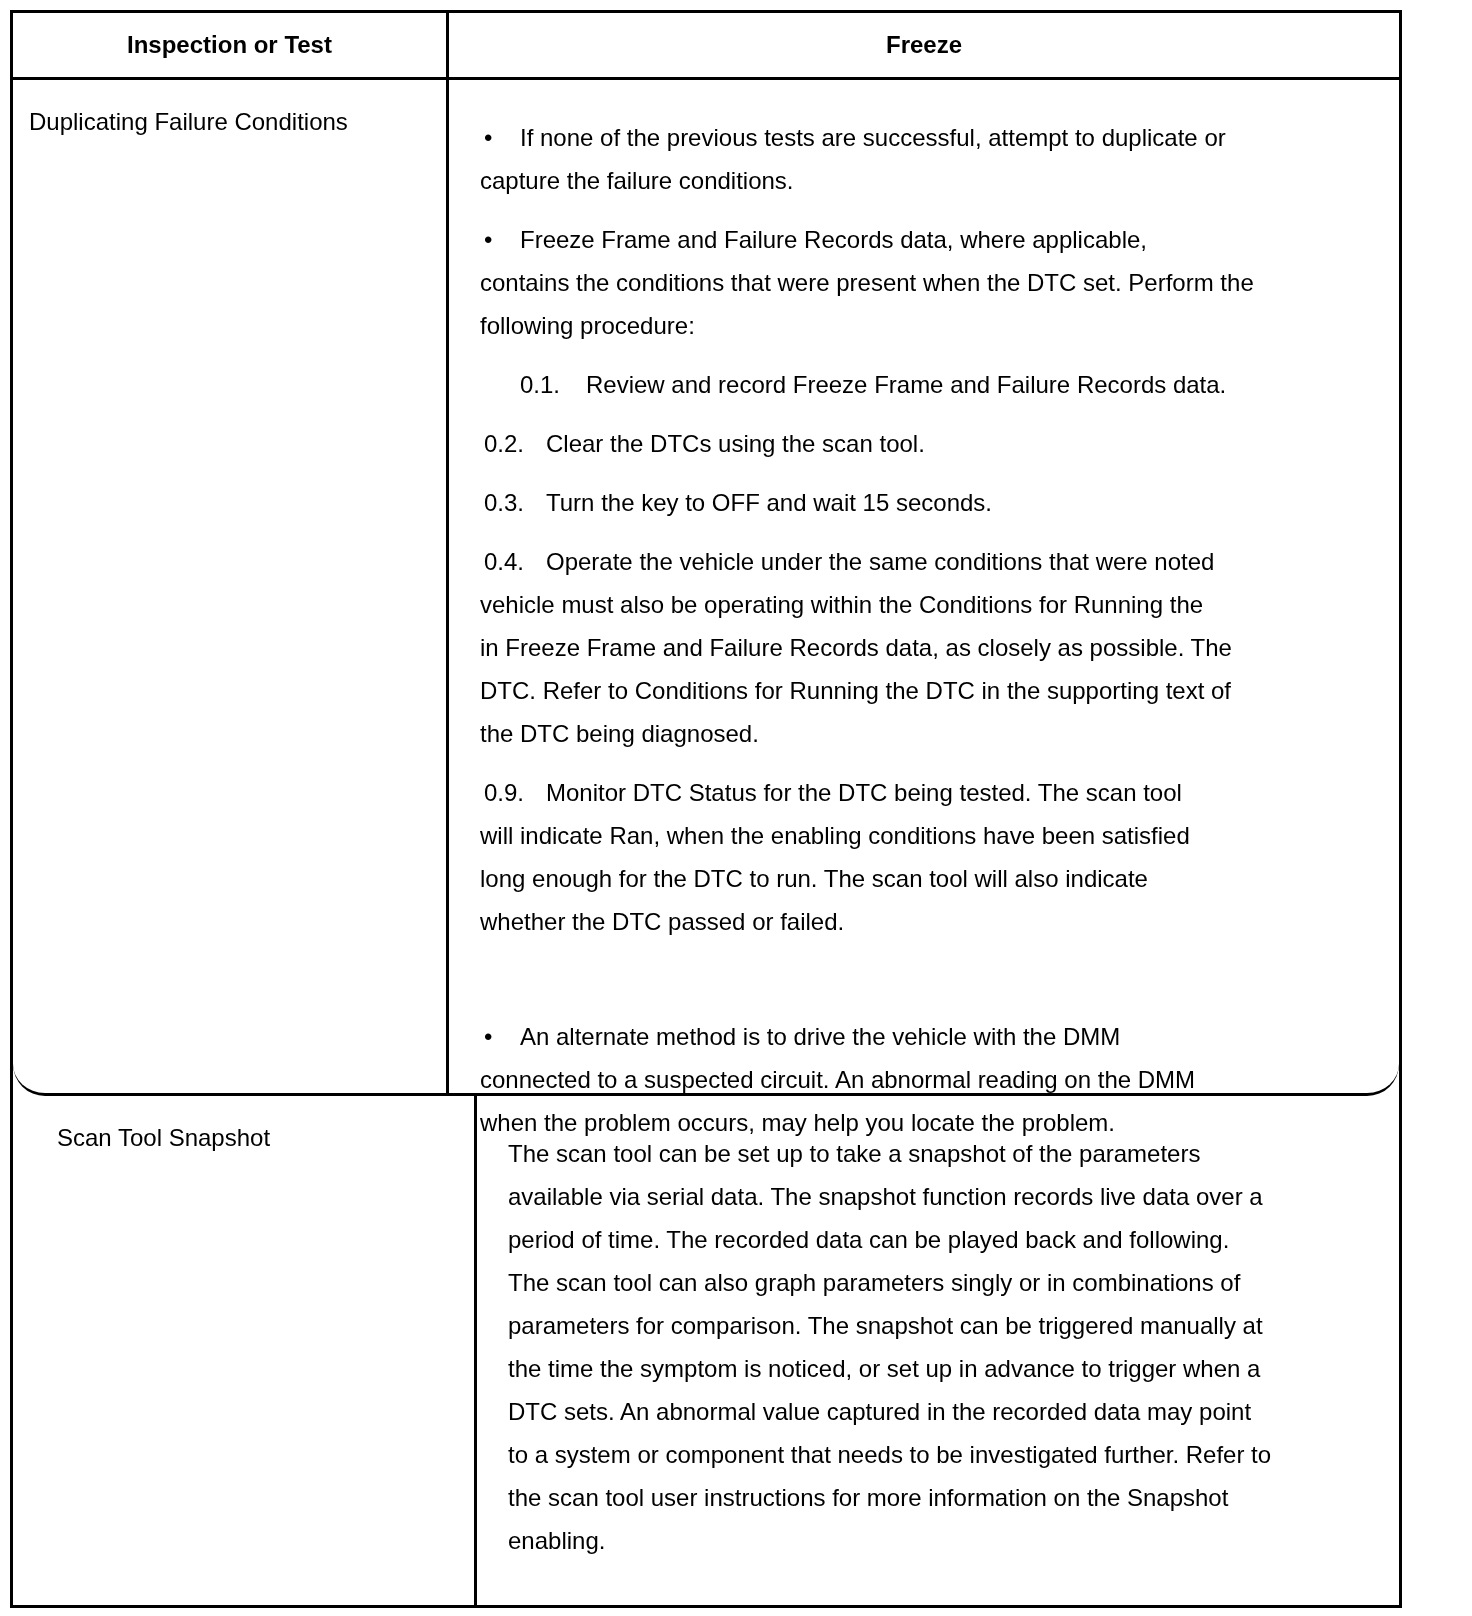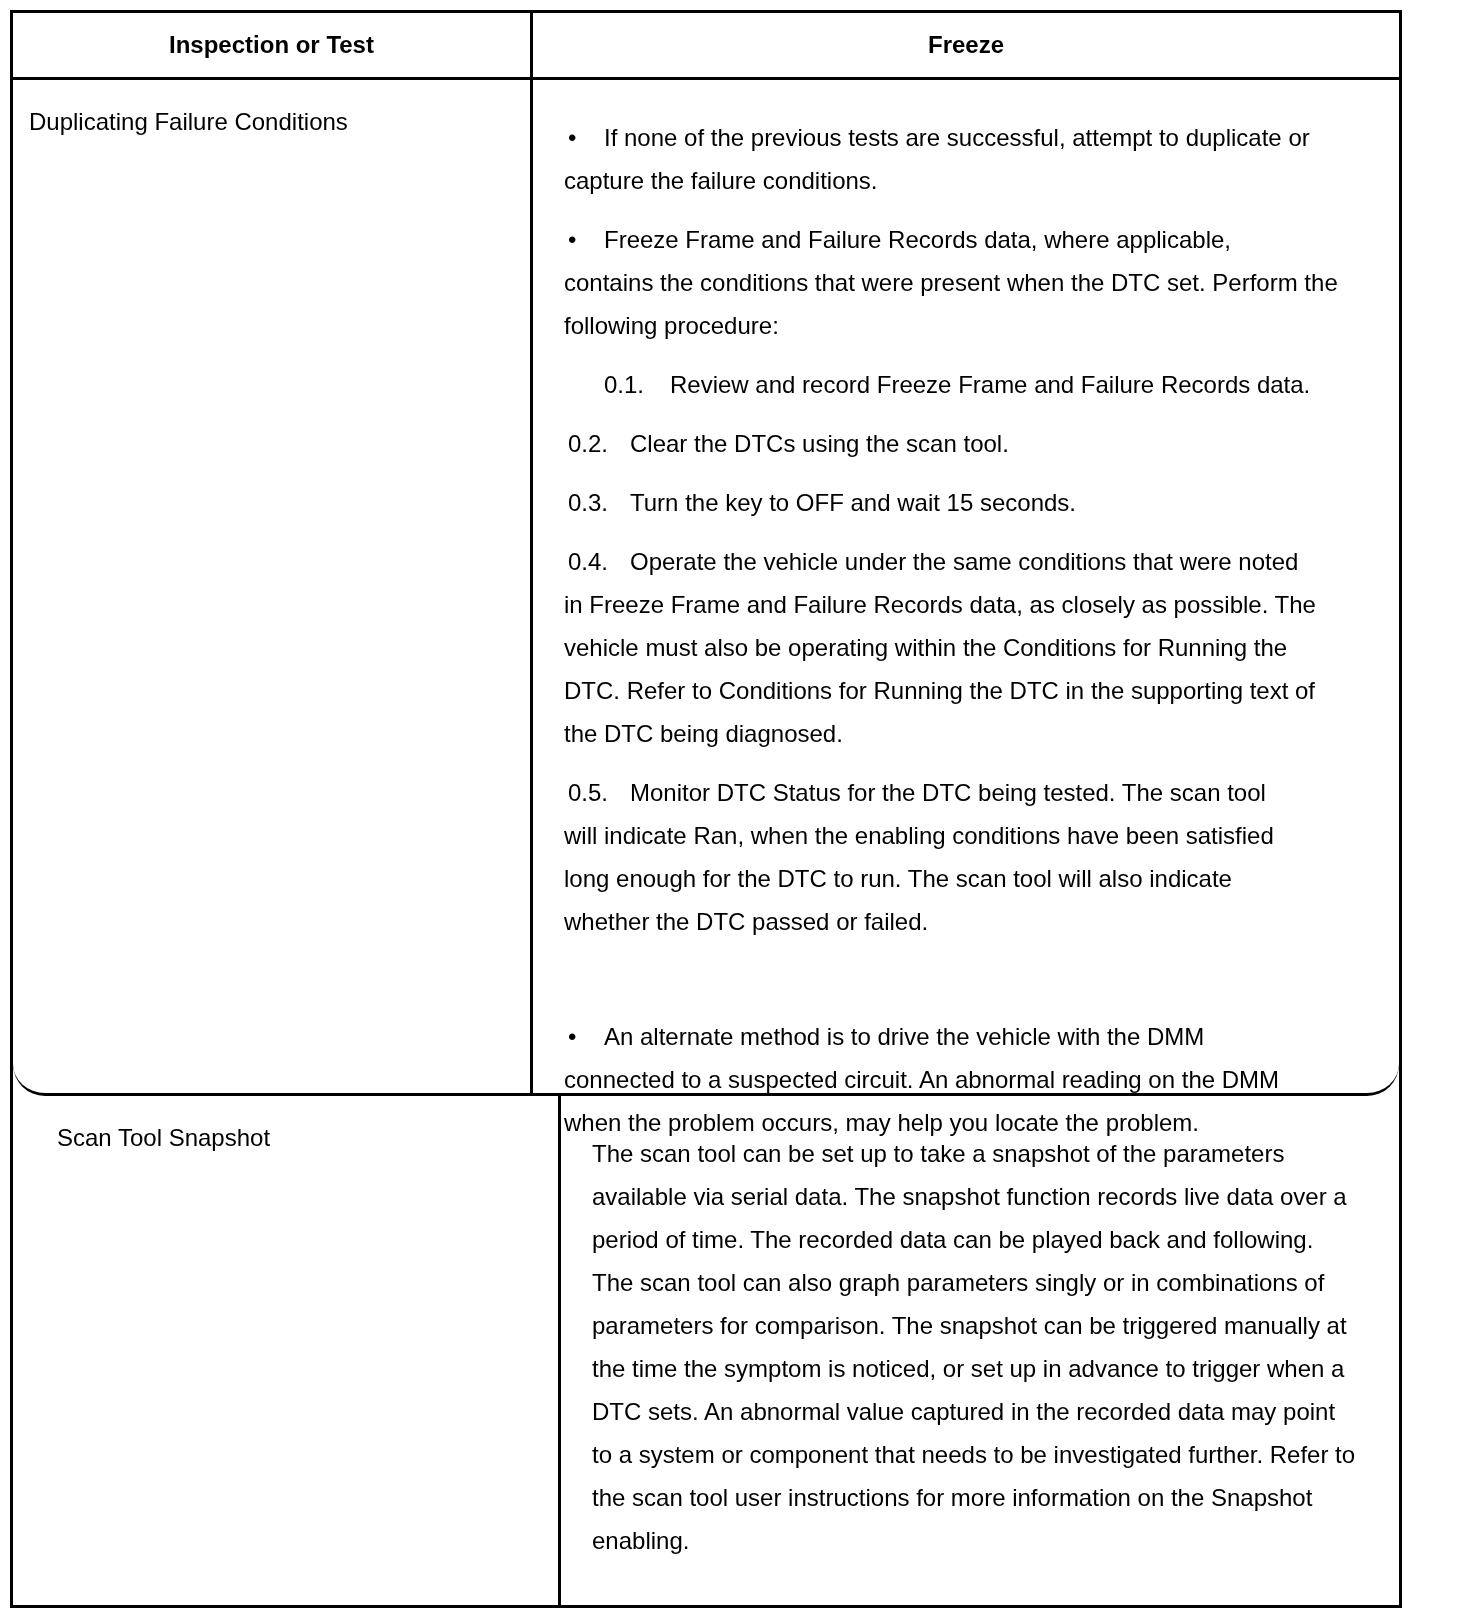--- a/index.html
+++ b/index.html
@@ -23,21 +23,21 @@
       border: 3px solid #000;
       box-sizing: border-box;
     }
     .row {
       display: flex;
       border-bottom: 3px solid #000;
       box-sizing: border-box;
     }
     .row:last-child { border-bottom: none; }
     .cell-left {
-      width: 520px;
+      width: 436px;
       border-right: 3px solid #000;
       box-sizing: border-box;
       flex: 0 0 auto;
     }
     .cell-right {
       flex: 1 1 auto;
       box-sizing: border-box;
     }
     .header-row { height: 67px; }
     .header-row .cell-left,
@@ -112,28 +112,28 @@
       <div class="para">
         <span class="bullet-line"><span class="step-num">0.2.</span><span>Clear the DTCs using the scan tool.</span></span>
       </div>
 
       <div class="para">
         <span class="bullet-line"><span class="step-num">0.3.</span><span>Turn the key to OFF and wait 15 seconds.</span></span>
       </div>
 
       <div class="para">
         <span class="bullet-line"><span class="step-num">0.4.</span><span>Operate the vehicle under the same conditions that were noted</span></span>
+        <span class="bullet-line">vehicle must also be operating within the Conditions for Running the</span>
         <span class="bullet-line">in Freeze Frame and Failure Records data, as closely as possible. The</span>
-        <span class="bullet-line">vehicle must also be operating within the Conditions for Running the</span>
         <span class="bullet-line">DTC. Refer to Conditions for Running the DTC in the supporting text of</span>
         <span class="bullet-line">the DTC being diagnosed.</span>
       </div>
 
       <div class="para">
-        <span class="bullet-line"><span class="step-num">0.5.</span><span>Monitor DTC Status for the DTC being tested. The scan tool</span></span>
+        <span class="bullet-line"><span class="step-num">0.9.</span><span>Monitor DTC Status for the DTC being tested. The scan tool</span></span>
         <span class="bullet-line">will indicate Ran, when the enabling conditions have been satisfied</span>
         <span class="bullet-line">long enough for the DTC to run. The scan tool will also indicate</span>
         <span class="bullet-line">whether the DTC passed or failed.</span>
       </div>
 
       <div class="gap"></div>
 
       <div class="para">
         <span class="bullet-line"><span class="bullet">•</span><span>An alternate method is to drive the vehicle with the DMM</span></span>
         <span class="bullet-line">connected to a suspected circuit. An abnormal reading on the DMM</span>

